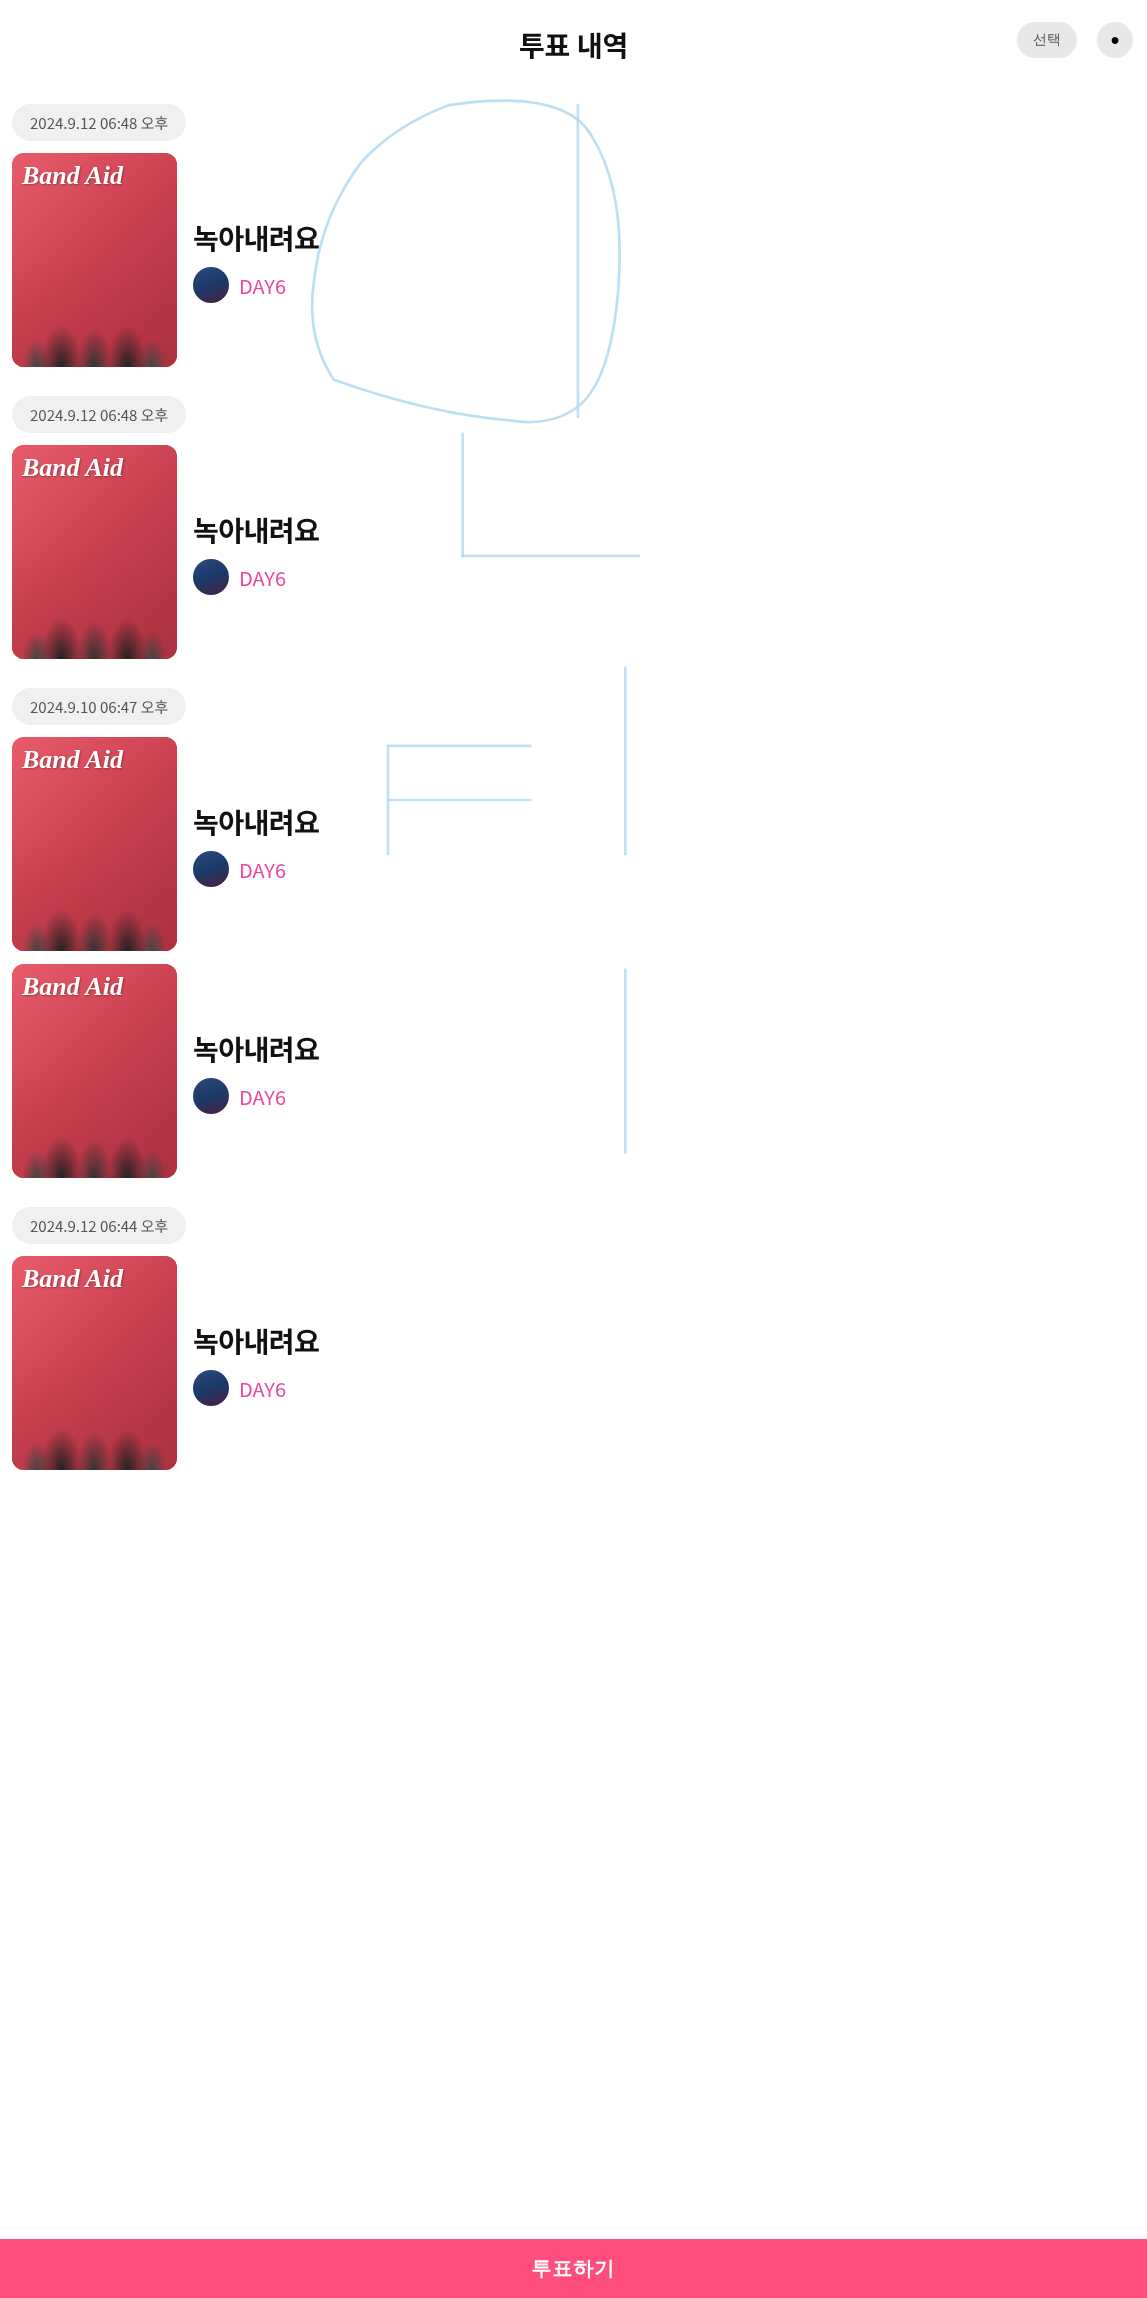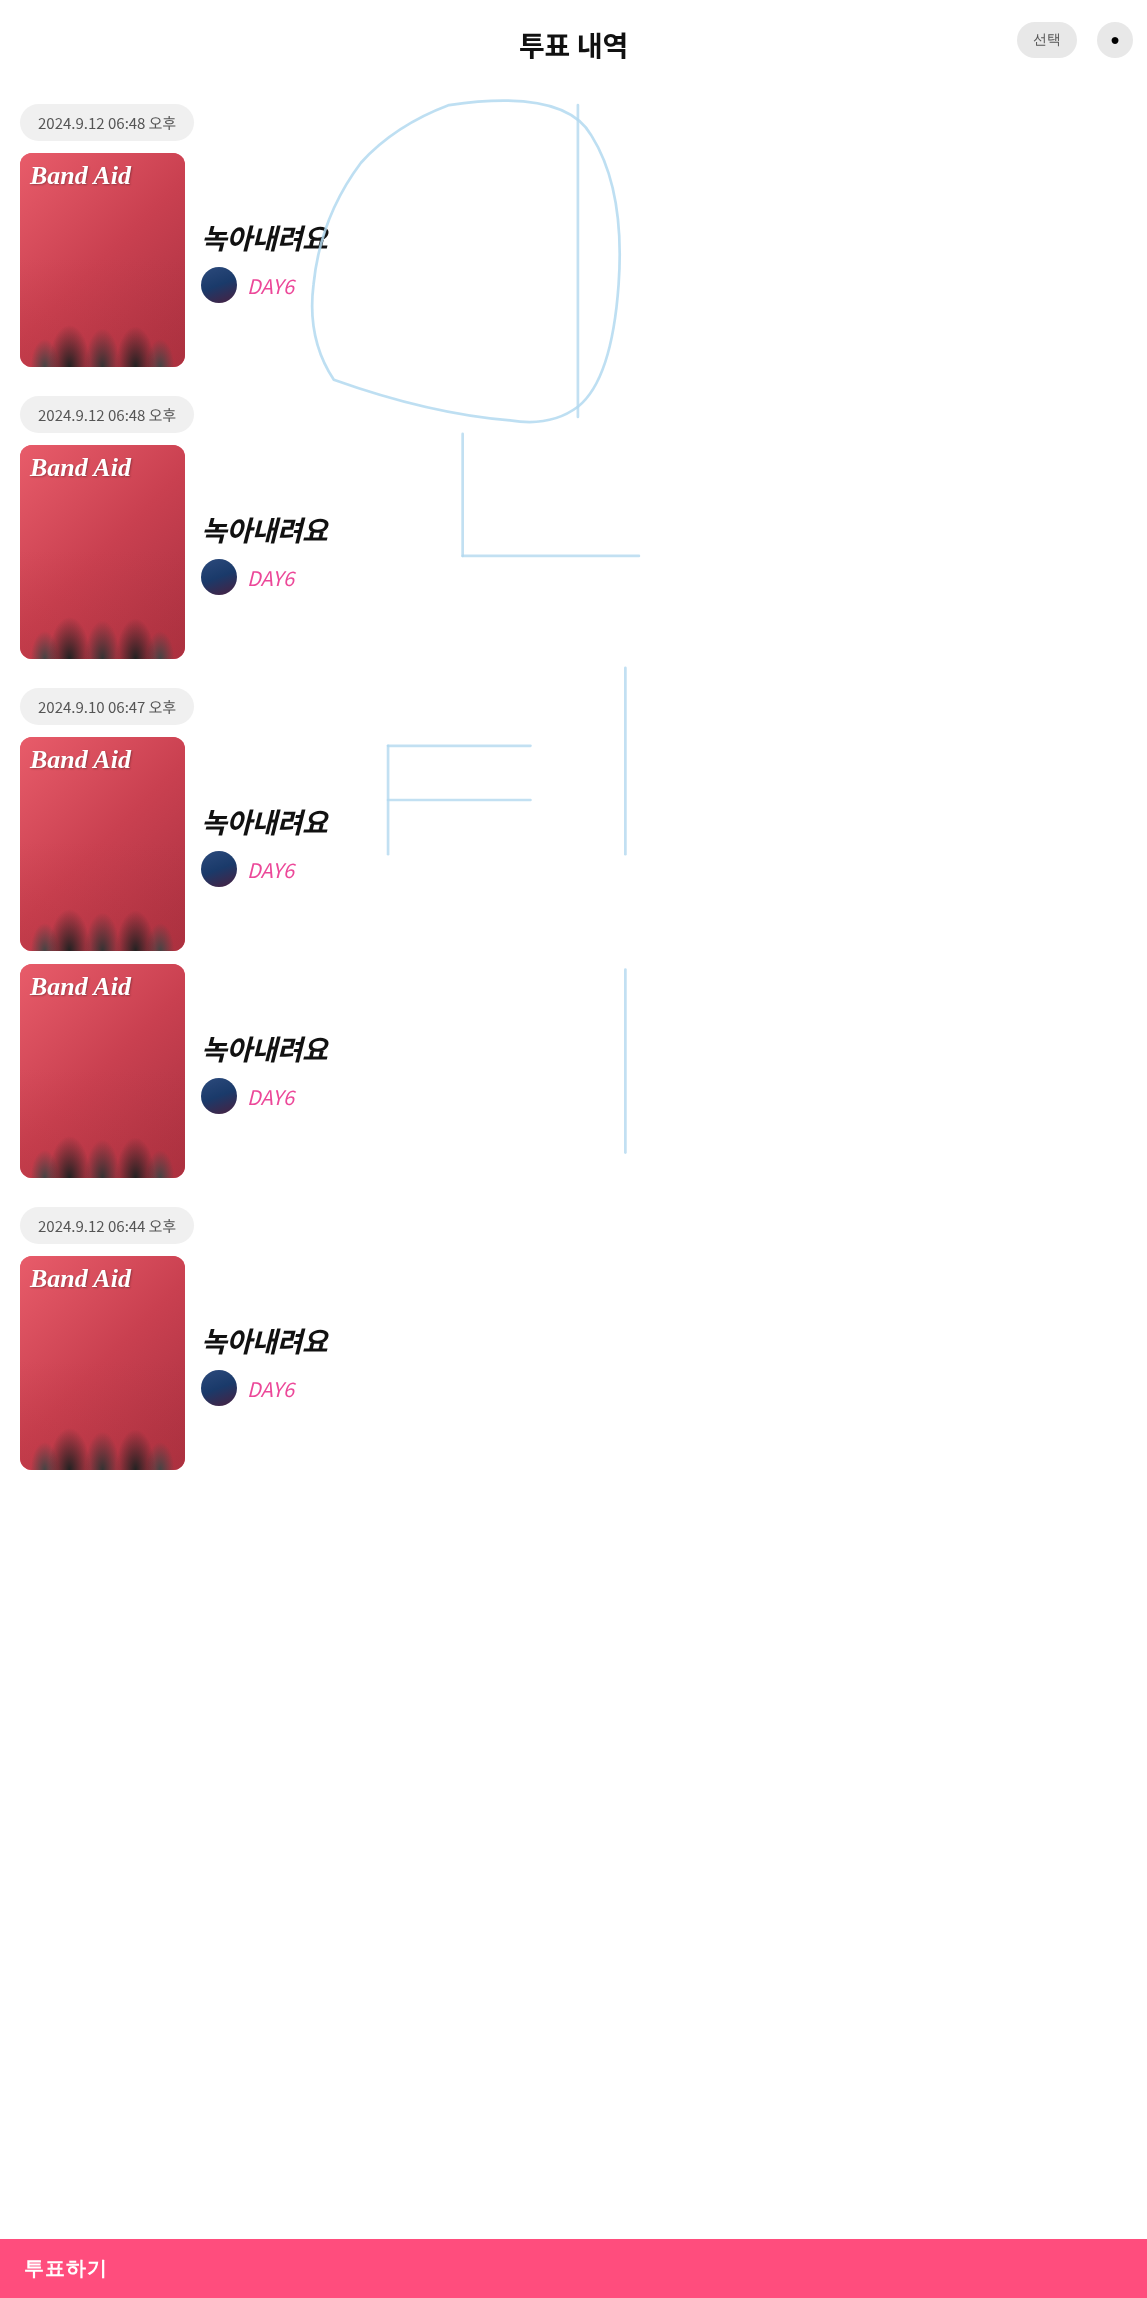--- a/index.html
+++ b/index.html
@@ -53,21 +53,21 @@
       width: 36px;
       height: 36px;
       display: flex;
       align-items: center;
       justify-content: center;
       cursor: pointer;
       font-size: 16px;
     }
 
     .content {
-      padding: 8px 20px 80px;
+      padding: 8px 12px 80px;
     }
 
     .timestamp-badge {
       display: inline-block;
       background: #f0f0f0;
       border-radius: 20px;
       padding: 8px 18px;
       font-size: 15px;
       color: #555;
       margin: 16px 0 12px;
@@ -132,21 +132,20 @@
         radial-gradient(ellipse 25px 55px at 50% 100%, #333 0%, transparent 70%),
         radial-gradient(ellipse 28px 58px at 70% 100%, #222 0%, transparent 70%),
         radial-gradient(ellipse 20px 40px at 15% 100%, #444 0%, transparent 70%),
         radial-gradient(ellipse 20px 40px at 85% 100%, #444 0%, transparent 70%);
     }
 
     .song-info {
       display: flex;
       flex-direction: column;
       gap: 10px;
-      font-style: italic;
     }
 
     .song-title {
       font-size: 28px;
       font-weight: 700;
       color: #111;
       letter-spacing: -0.5px;
     }
 
     .artist-row {
@@ -193,20 +192,21 @@
       position: fixed;
       bottom: 0;
       left: 0;
       right: 0;
       max-width: 1147px;
       margin: 0 auto;
       background: #ff4d7d;
       padding: 16px 24px;
       display: flex;
       align-items: center;
+      justify-content: center;
       border-radius: 0;
     }
 
     .bottom-bar-btn {
       background: transparent;
       border: none;
       color: white;
       font-size: 20px;
       font-weight: 700;
       cursor: pointer;

